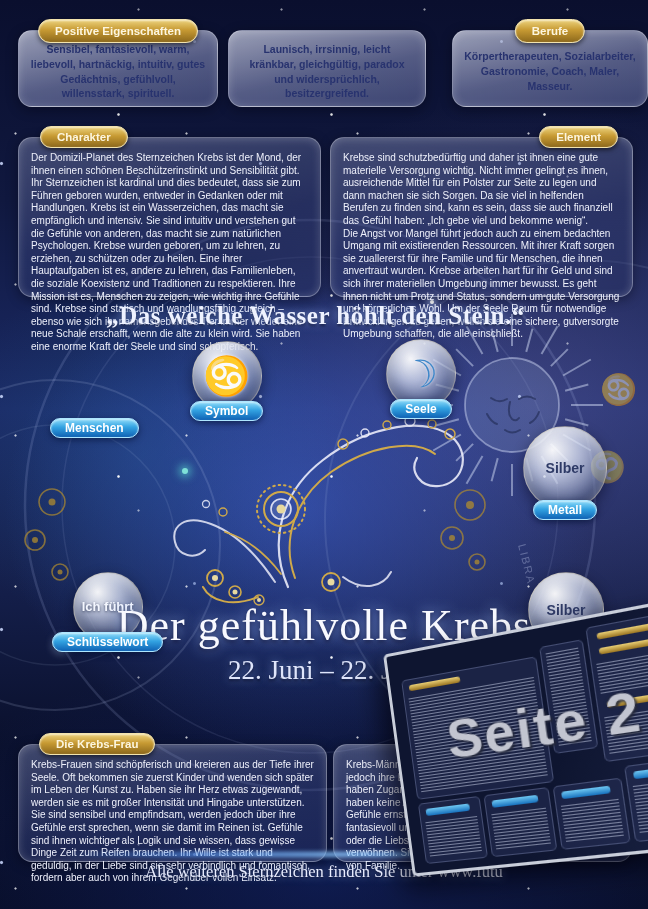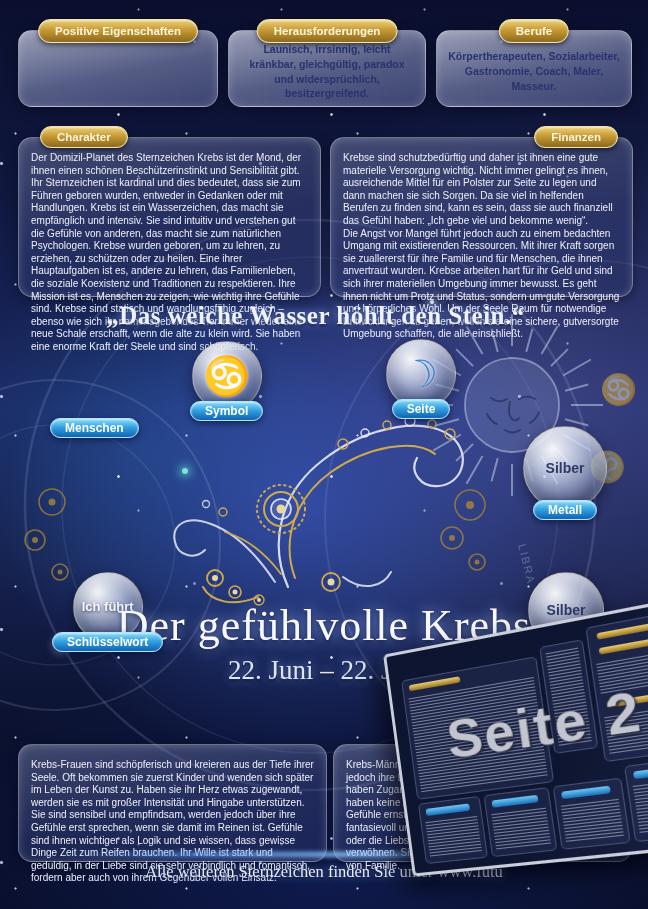--- a/index.html
+++ b/index.html
@@ -198,53 +198,53 @@
         <circle cx="168" cy="190" r="3.5"></circle>
     </g>
   </svg>
 
   <div class="spark" style="left:182px;top:468px;width:6px;height:6px;background:#7fe0d8;box-shadow:0 0 8px 3px rgba(90,220,210,.7);"></div>
   <div class="spark" style="left:58px;top:642px;width:6px;height:6px;background:#fff;box-shadow:0 0 10px 4px rgba(200,220,255,.8);"></div>
   <div class="spark" style="left:430px;top:300px;width:4px;height:4px;background:#fff;box-shadow:0 0 7px 3px rgba(190,210,255,.7);"></div>
 
   <div class="panel panel-light" style="left:18px;top:30px;width:200px;height:77px;">
     <span class="pill-gold" style="left:50%;transform:translateX(-50%);top:-12px;">Positive Eigenschaften</span>
+    <span>Sensibel, fantasievoll, warm, liebevoll, hartnäckig, intuitiv, gutes Gedächtnis, gefühlvoll, willensstark, spirituell.</span>
   </div>
   <div class="panel panel-light" style="left:228px;top:30px;width:198px;height:77px;">
-    <span class="pill-gold" style="left:50%;transform:translateX(-50%);top:-12px;">Herausforderungen</span>
     <span>Launisch, irrsinnig, leicht kränkbar, gleichgültig, paradox und widersprüchlich, besitzergreifend.</span>
   </div>
-  <div class="panel panel-light" style="left:436px;top:30px;width:196px;height:77px;">
+  <div class="panel panel-light" style="left:452px;top:30px;width:196px;height:77px;">
     <span class="pill-gold" style="left:50%;transform:translateX(-50%);top:-12px;">Berufe</span>
     <span>Körpertherapeuten, Sozialarbeiter, Gastronomie, Coach, Maler, Masseur.</span>
   </div>
 
   <div class="panel panel-dark" style="left:18px;top:137px;width:303px;height:160px;">
     <span class="pill-gold" style="left:21px;top:-12px;">Charakter</span>
     <span>Der Domizil-Planet des Sternzeichen Krebs ist der Mond, der ihnen einen schönen Beschützerinstinkt und Sensibilität gibt. Ihr Sternzeichen ist kardinal und dies bedeutet, dass sie zum Führen geboren wurden, entweder in Gedanken oder mit Handlungen. Krebs ist ein Wasserzeichen, das macht sie empfänglich und intensiv. Sie sind intuitiv und verstehen gut die Gefühle von anderen, das macht sie zum natürlichen Psychologen. Krebse wurden geboren, um zu lehren, zu erziehen, zu schützen oder zu heilen. Eine ihrer Hauptaufgaben ist es, andere zu lehren, das Familienleben, die soziale Koexistenz und Traditionen zu respektieren. Ihre Mission ist es, Menschen zu zeigen, wie wichtig ihre Gefühle sind. Krebse sind statisch und wandlungsfähig zugleich – ebenso wie sich ihr namensgebendes Tier immer wieder eine neue Schale erschafft, wenn die alte zu klein wird. Sie haben eine enorme Kraft der Seele und sind schöpferisch.</span>
   </div>
   <div class="panel panel-dark" style="left:330px;top:137px;width:303px;height:160px;">
-    <span class="pill-gold" style="right:14px;top:-12px;">Finanzen</span>
+    <span class="pill-gold" style="right:14px;top:-12px;">Element</span>
     <span class="preline">Krebse sind schutzbedürftig und daher ist ihnen eine gute materielle Versorgung wichtig. Nicht immer gelingt es ihnen, ausreichende Mittel für ein Polster zur Seite zu legen und dann machen sie sich Sorgen. Da sie viel in helfenden Berufen zu finden sind, kann es sein, dass sie auch finanziell das Gefühl haben: „Ich gebe viel und bekomme wenig“.
 Die Angst vor Mangel führt jedoch auch zu einem bedachten Umgang mit existierenden Ressourcen. Mit ihrer Kraft sorgen sie zuallererst für ihre Familie und für Menschen, die ihnen anvertraut wurden. Krebse arbeiten hart für ihr Geld und sind sich ihrer materiellen Umgebung immer bewusst. Es geht ihnen nicht um Protz und Status, sondern um gute Versorgung und körperliches Wohl. Um der Seele Raum für notwendige Entwicklungen zu geben, wollen sie eine sichere, gutversorgte Umgebung schaffen, die alle einschließt.</span>
   </div>
 
   <div class="quote">„Das weiche Wasser höhlt den Stein.“</div>
 
   <div class="sphere-wrap" style="left:190px;top:341px;">
     <div class="sphere" style="width:68px;height:68px;">
       <span class="zglyph">♋</span>
     </div>
     <span class="pill-blue">Symbol</span>
   </div>
   <div class="sphere-wrap" style="left:386px;top:339px;">
     <div class="sphere" style="width:68px;height:68px;">
       <span class="zglyph" style="transform:scaleX(-1) rotate(12deg);">☾</span>
     </div>
-    <span class="pill-blue">Seite</span>
+    <span class="pill-blue">Seele</span>
   </div>
   <div class="sphere-wrap" style="left:50px;top:428px;">
     <span class="pill-blue">Menschen</span>
   </div>
   <div class="sphere-wrap" style="left:523px;top:426px;">
     <div class="sphere" style="width:82px;height:82px;">
       <span class="val-dark">Silber</span>
     </div>
     <span class="pill-blue">Metall</span>
   </div>
@@ -258,20 +258,21 @@
     <div class="sphere" style="width:74px;height:74px;">
       <span class="val-dark">Silber</span>
     </div>
     <span class="pill-blue" style="width:46px;height:12px;"></span>
   </div>
 
   <div class="title">Der gefühlvolle Krebs</div>
   <div class="dates">22. Juni – 22. Juli</div>
 
   <div class="panel panel-dark" style="left:18px;top:744px;width:309px;height:118px;">
+    <span class="pill-gold" style="left:20px;top:-12px;">Die Krebs-Frau</span>
     <span>Krebs-Frauen sind schöpferisch und kreieren aus der Tiefe ihrer Seele. Oft bekommen sie zuerst Kinder und wenden sich später im Leben der Kunst zu. Haben sie ihr Herz etwas zugewandt, werden sie es mit großer Intensität und Hingabe unterstützen. Sie sind sensibel und empfindsam, werden jedoch über ihre Gefühle erst sprechen, wenn sie damit im Reinen ist. Gefühle sind ihnen wichtiger als Logik und sie wissen, dass gewisse Dinge Zeit zum Reifen brauchen. Ihr Wille ist stark und geduldig, in der Liebe sind sie sehr verbindlich und romantisch, fordern aber auch von ihrem Gegenüber vollen Einsatz.</span>
   </div>
   <div class="panel panel-dark" style="left:333px;top:744px;width:299px;height:118px;z-index:5;">
     <span class="preline">Krebs-Männ
 jedoch ihre E
 haben Zugang
 haben keine A
 Gefühle ernst z
 fantasievoll und
 oder die Liebste

